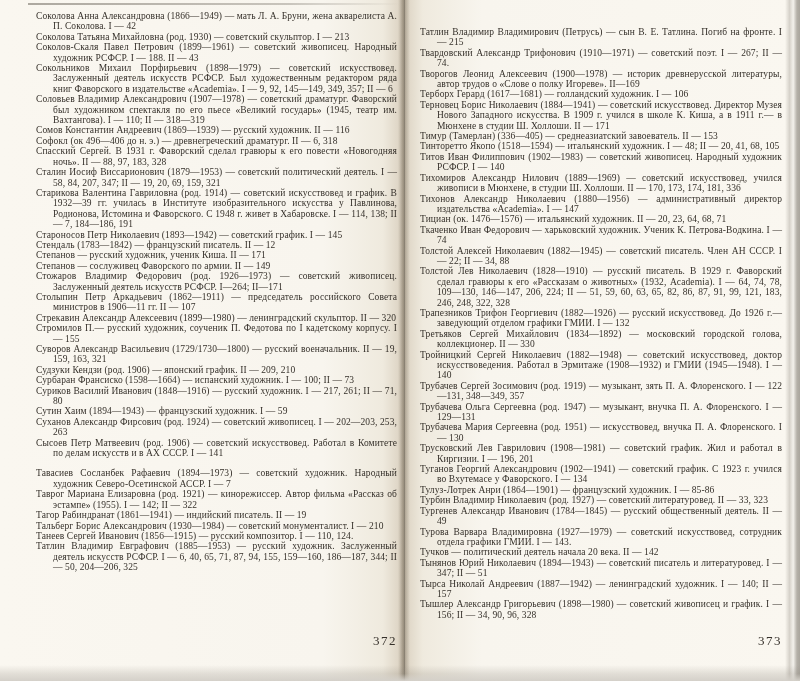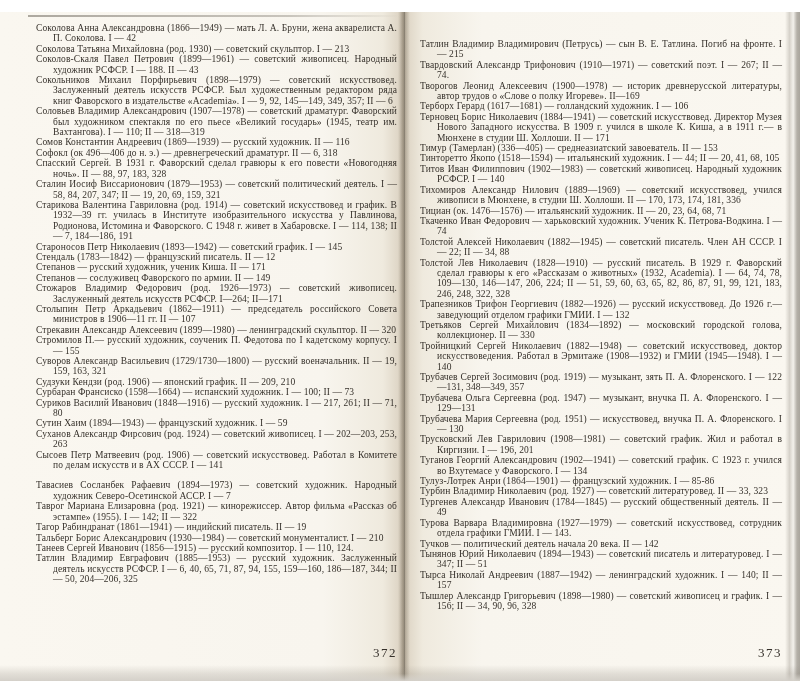--- a/index.html
+++ b/index.html
@@ -5,21 +5,20 @@
   html, body {
     margin: 0; padding: 0;
     width: 800px; height: 681px;
     overflow: hidden;
     background: #ffffff;
     font-family: "Liberation Serif", "DejaVu Serif", serif;
   }
   .scan {
     position: absolute; inset: 0;
     background: var(--page-color, #f8f5ee);
-    margin-top: 12px;
   }
   
   .page-left-sheet {
     position: absolute; left: 0; top: 0; width: 403px; height: 681px;
     background: linear-gradient(to right,
       #faf7f0 0%, #f8f5ee 80%, #efeade 95%, #ddd4c4 99.2%, #c9bfae 100%);
   }
   
   .page-right-sheet {
     position: absolute; left: 403px; top: 0; width: 397px; height: 681px;
@@ -127,23 +126,24 @@
       </div>
     </div>
   <div class="text-block" id="right-text">
       <div class="index-section">
         <p class="entry">Татлин Владимир Владимирович (Петрусь) — сын В. Е. Татлина. Погиб на фронте. I — 215</p>
         <p class="entry">Твардовский Александр Трифонович (1910—1971) — советский поэт. I — 267; II — 74.</p>
         <p class="entry">Творогов Леонид Алексеевич (1900—1978) — историк древнерусской литературы, автор трудов о «Слове о полку Игореве». II—169</p>
         <p class="entry">Терборх Герард (1617—1681) — голландский художник. I — 106</p>
         <p class="entry">Терновец Борис Николаевич (1884—1941) — советский искусствовед. Директор Музея Нового Западного искусства. В 1909 г. учился в школе К. Киша, а в 1911 г.— в Мюнхене в студии Ш. Холлоши. II — 171</p>
         <p class="entry">Тимур (Тамерлан) (336—405) — среднеазиатский завоеватель. II — 153</p>
-        <p class="entry">Тинторетто Якопо (1518—1594) — итальянский художник. I — 44; II — 20, 41, 68, 105</p>
+        <p class="entry">Тинторетто Якопо (1518—1594) — итальянский художник. I — 48; II — 20, 41, 68, 105</p>
         <p class="entry">Титов Иван Филиппович (1902—1983) — советский живописец. Народный художник РСФСР. I — 140</p>
         <p class="entry">Тихомиров Александр Нилович (1889—1969) — советский искусствовед, учился живописи в Мюнхене, в студии Ш. Холлоши. II — 170, 173, 174, 181, 336</p>
+        <p class="entry">Тихонов Александр Николаевич (1880—1956) — административный директор издательства «Academia». I — 147</p>
         <p class="entry">Тициан (ок. 1476—1576) — итальянский художник. II — 20, 23, 64, 68, 71</p>
         <p class="entry">Ткаченко Иван Федорович — харьковский художник. Ученик К. Петрова-Водкина. I — 74</p>
         <p class="entry">Толстой Алексей Николаевич (1882—1945) — советский писатель. Член АН СССР. I — 22; II — 34, 88</p>
         <p class="entry">Толстой Лев Николаевич (1828—1910) — русский писатель. В 1929 г. Фаворский сделал гравюры к его «Рассказам о животных» (1932, Academia). I — 64, 74, 78, 109—130, 146—147, 206, 224; II — 51, 59, 60, 63, 65, 82, 86, 87, 91, 99, 121, 183, 246, 248, 322, 328</p>
         <p class="entry">Трапезников Трифон Георгиевич (1882—1926) — русский искусствовед. До 1926 г.— заведующий отделом графики ГМИИ. I — 132</p>
         <p class="entry">Третьяков Сергей Михайлович (1834—1892) — московский городской голова, коллекционер. II — 330</p>
         <p class="entry">Тройницкий Сергей Николаевич (1882—1948) — советский искусствовед, доктор искусствоведения. Работал в Эрмитаже (1908—1932) и ГМИИ (1945—1948). I — 140</p>
         <p class="entry">Трубачев Сергей Зосимович (род. 1919) — музыкант, зять П. А. Флоренского. I — 122—131, 348—349, 357</p>
         <p class="entry">Трубачева Ольга Сергеевна (род. 1947) — музыкант, внучка П. А. Флоренского. I — 129—131</p>
         <p class="entry">Трубачева Мария Сергеевна (род. 1951) — искусствовед, внучка П. А. Флоренского. I — 130</p>

